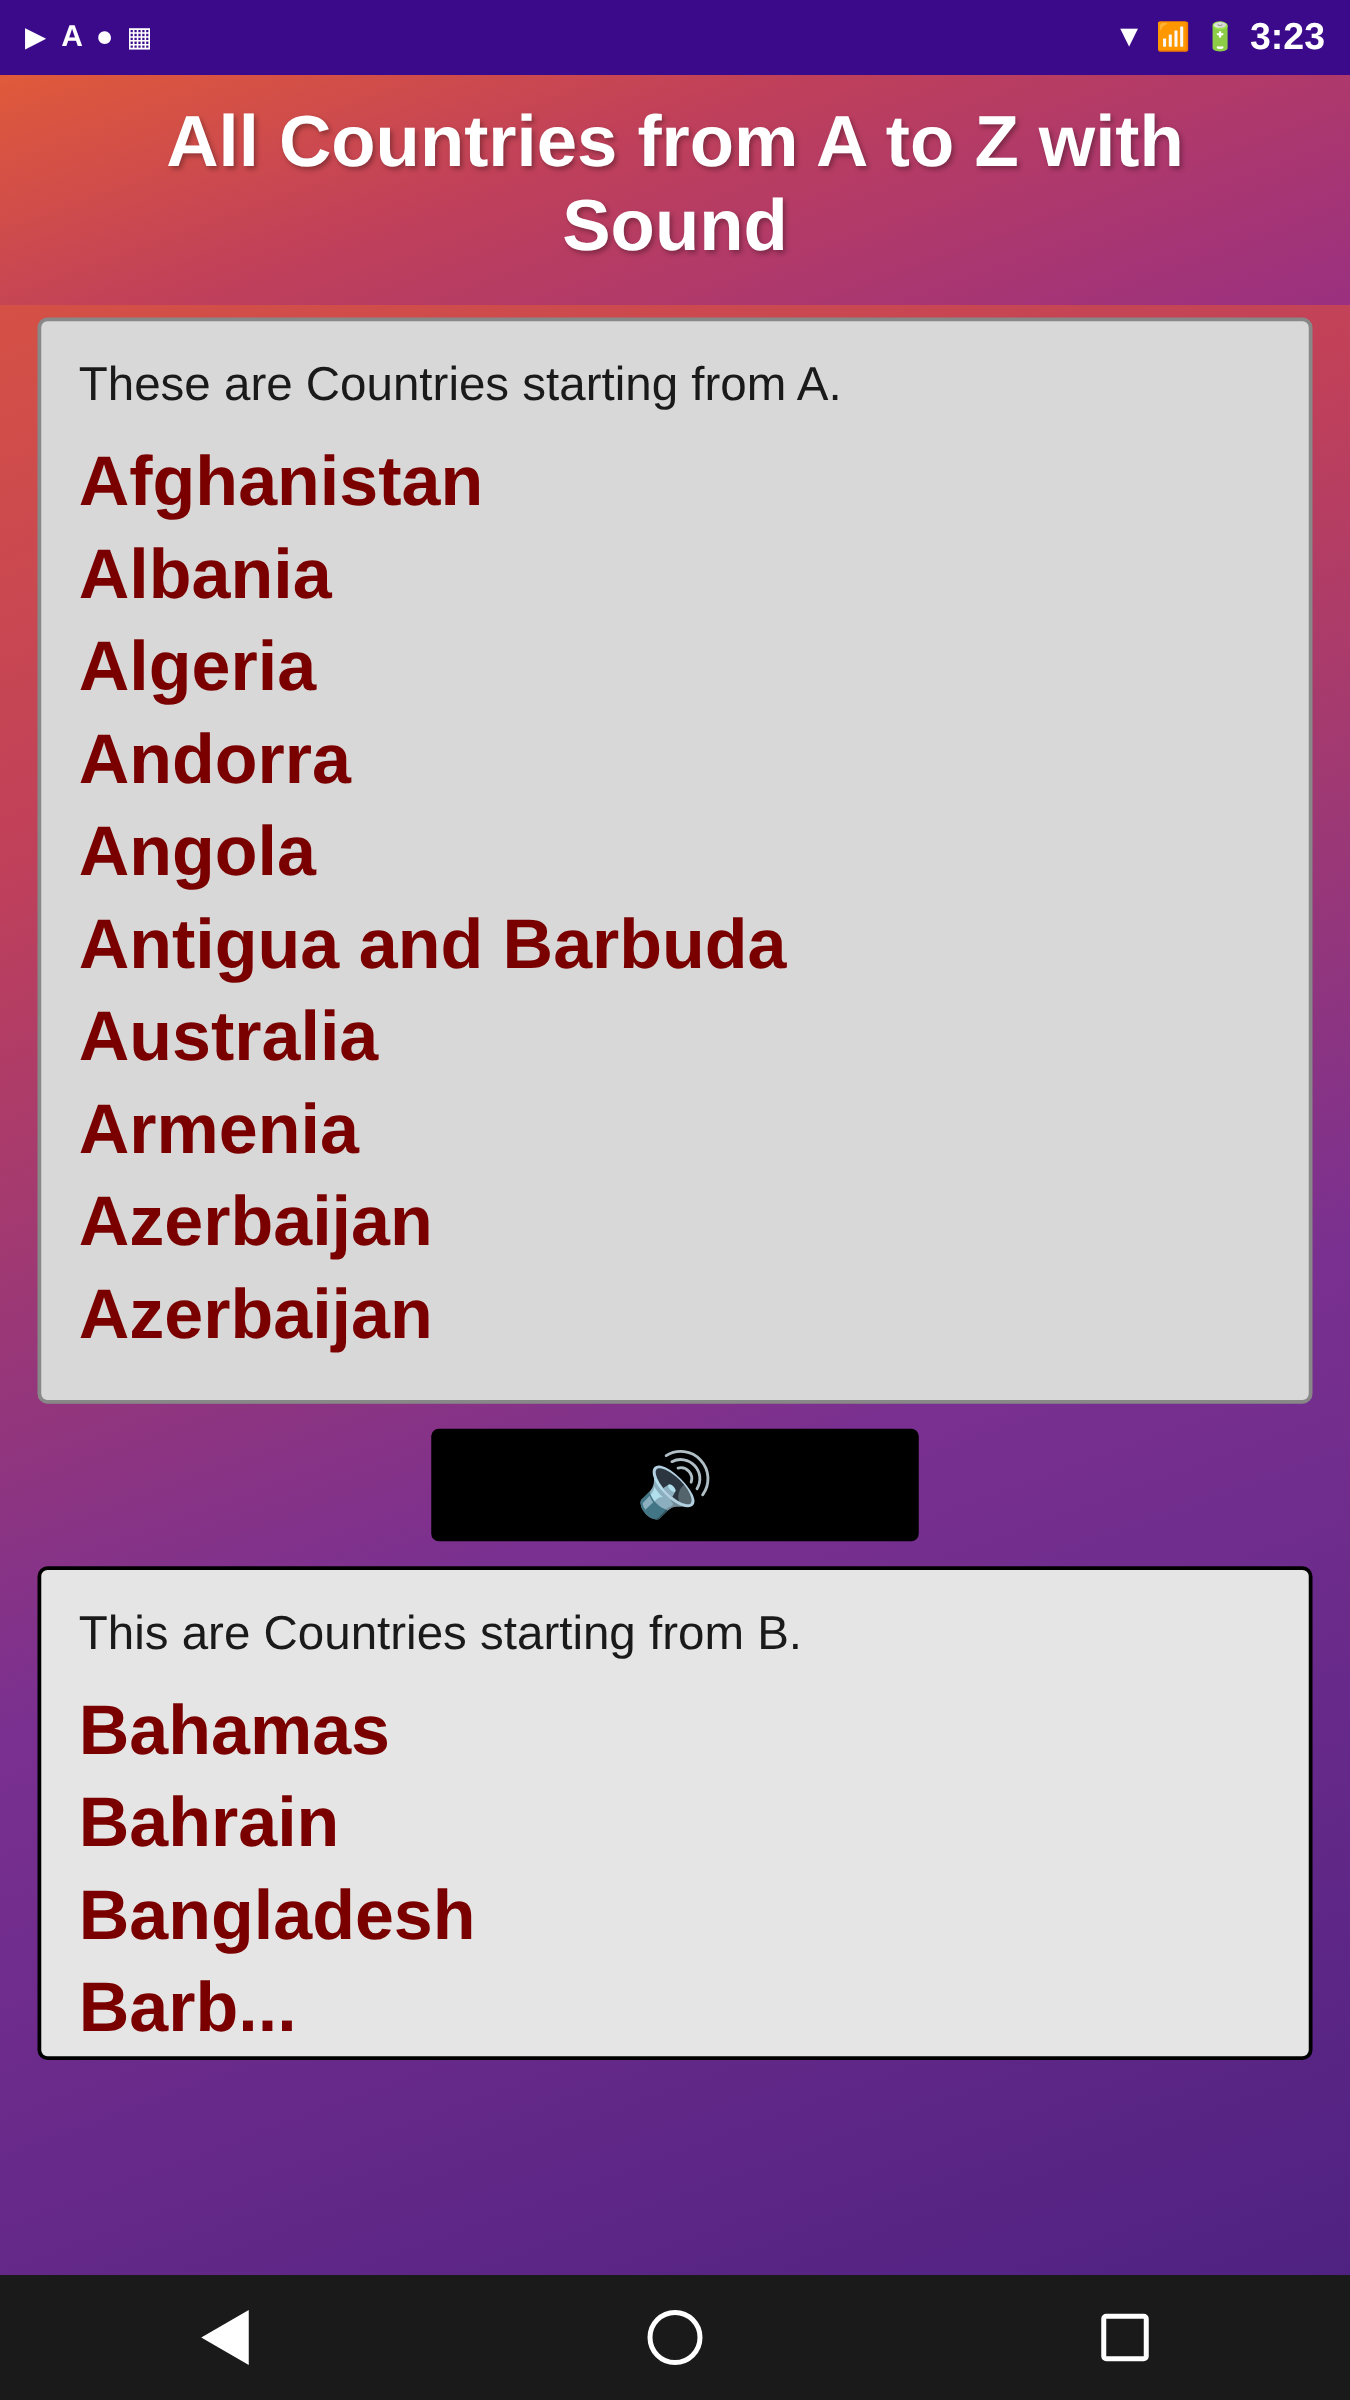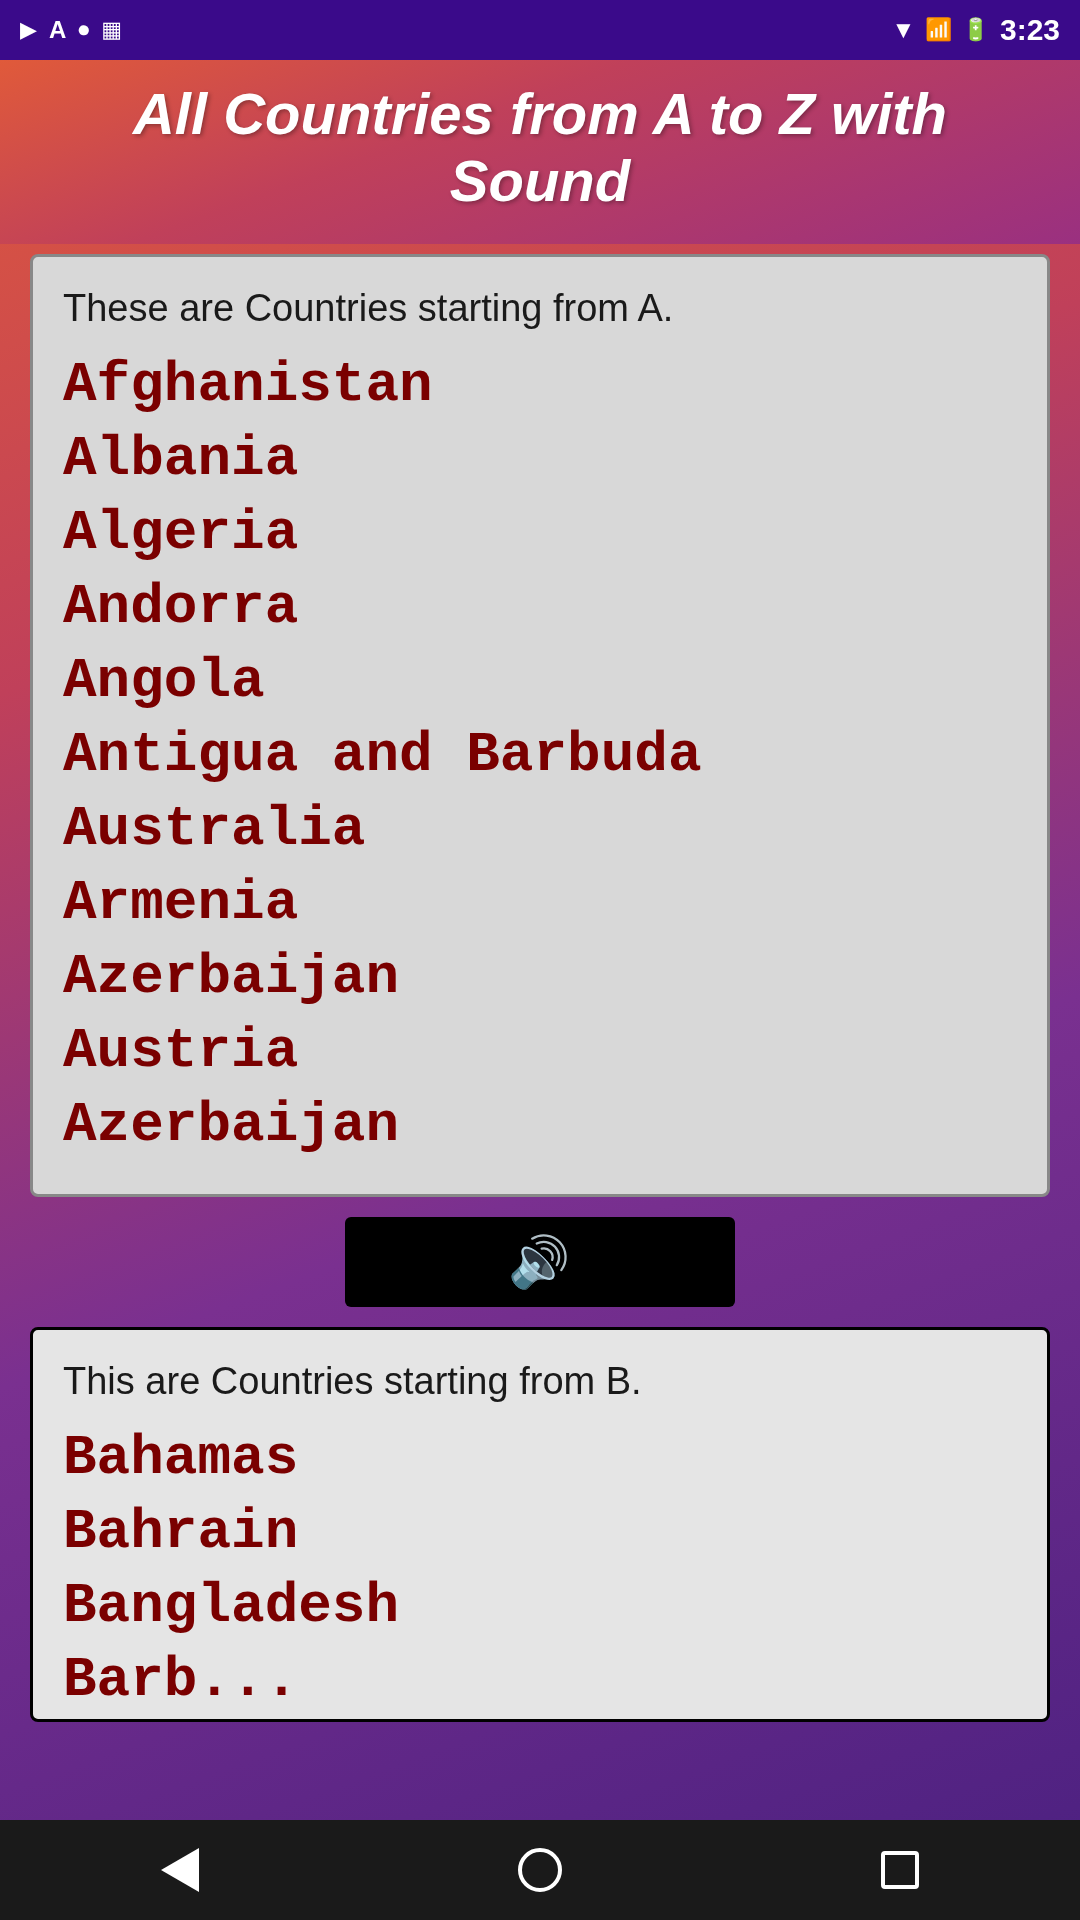--- a/index.html
+++ b/index.html
@@ -54,21 +54,20 @@
       background: linear-gradient(160deg, #e05a3a 0%, #c0405a 40%, #9a3080 100%);
       padding: 20px 40px 30px 40px;
       text-align: center;
     }
 
     .app-title h1 {
       font-size: 58px;
       color: white;
       font-family: 'Comic Sans MS', cursive, sans-serif;
       text-shadow: 2px 2px 4px rgba(0,0,0,0.3);
-      font-style: italic;
     }
 
     
     .main-content {
       flex: 1;
       padding: 10px 30px 20px 30px;
       display: flex;
       flex-direction: column;
       align-items: center;
       gap: 20px;
@@ -92,21 +91,21 @@
     }
 
     .country-list {
       list-style: none;
     }
 
     .country-list li {
       font-size: 56px;
       font-weight: bold;
       color: #7a0000;
-      font-family: Liberation Mono, monospace;
+      font-family: Liberation Sans, sans-serif;
       line-height: 1.25;
       margin-bottom: 4px;
     }
 
     
     .sound-button {
       width: 390px;
       height: 90px;
       background: #000000;
       border: none;
@@ -210,21 +209,20 @@
     <ul class="country-list">
       <li>Afghanistan</li>
       <li>Albania</li>
       <li>Algeria</li>
       <li>Andorra</li>
       <li>Angola</li>
       <li>Antigua and Barbuda</li>
       <li>Australia</li>
       <li>Armenia</li>
       <li>Azerbaijan</li>
-      <li>Austria</li>
       <li>Azerbaijan</li>
     </ul>
   </div>
 
   <button class="sound-button">
     <span class="sound-icon">🔊</span>
   </button>
 
   <div class="country-card-b">
     <div class="card-header">This are Countries starting from B.</div>

